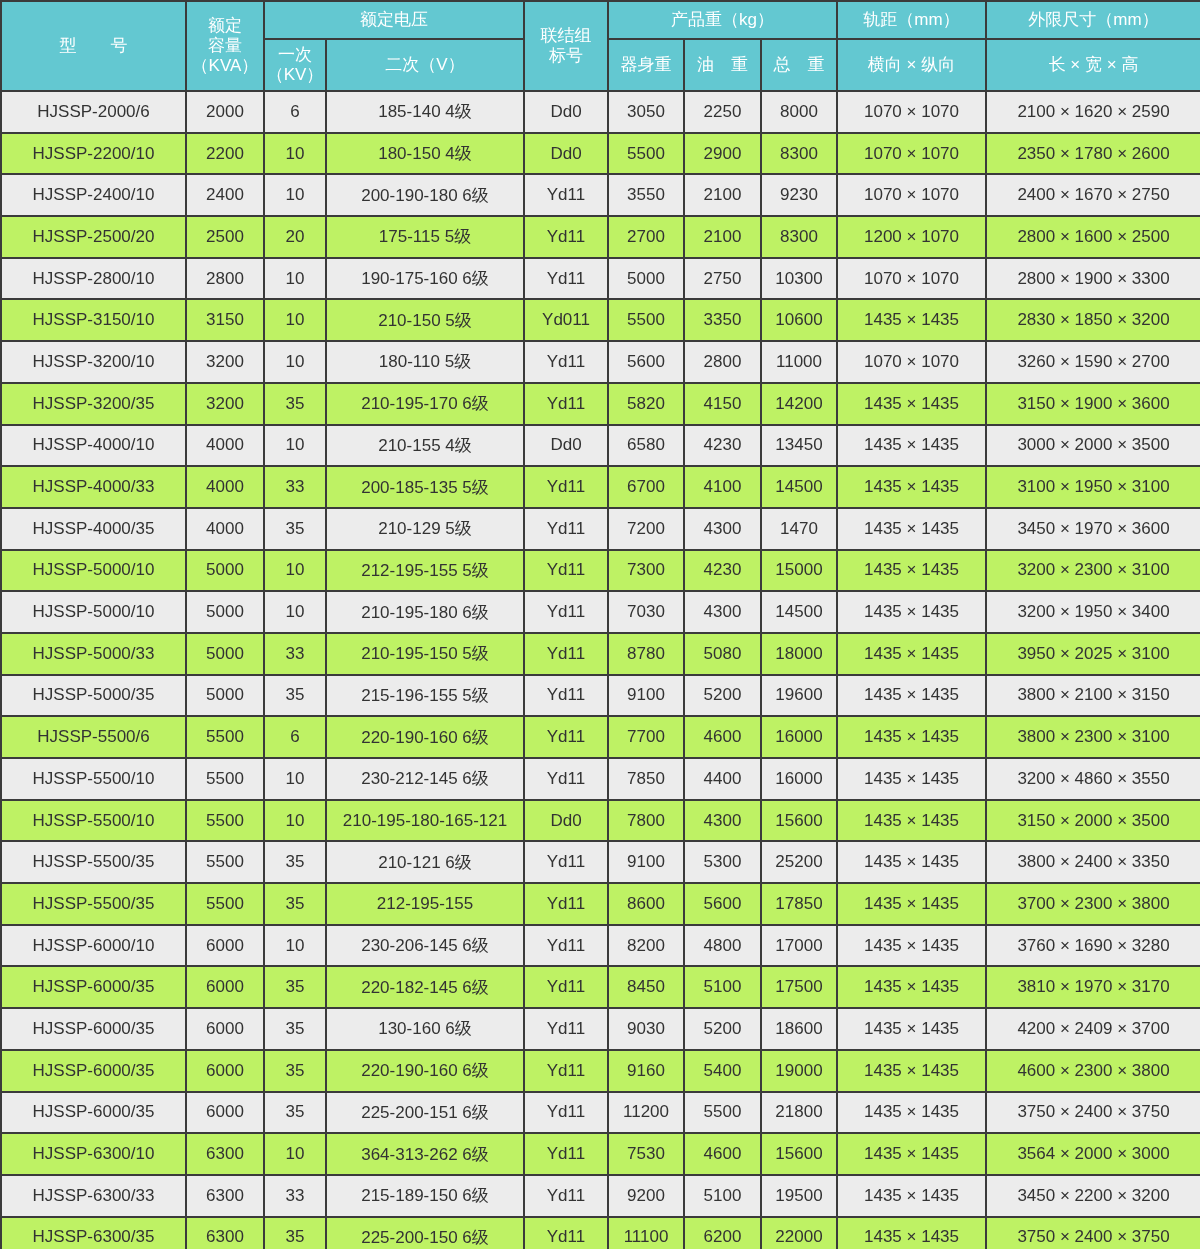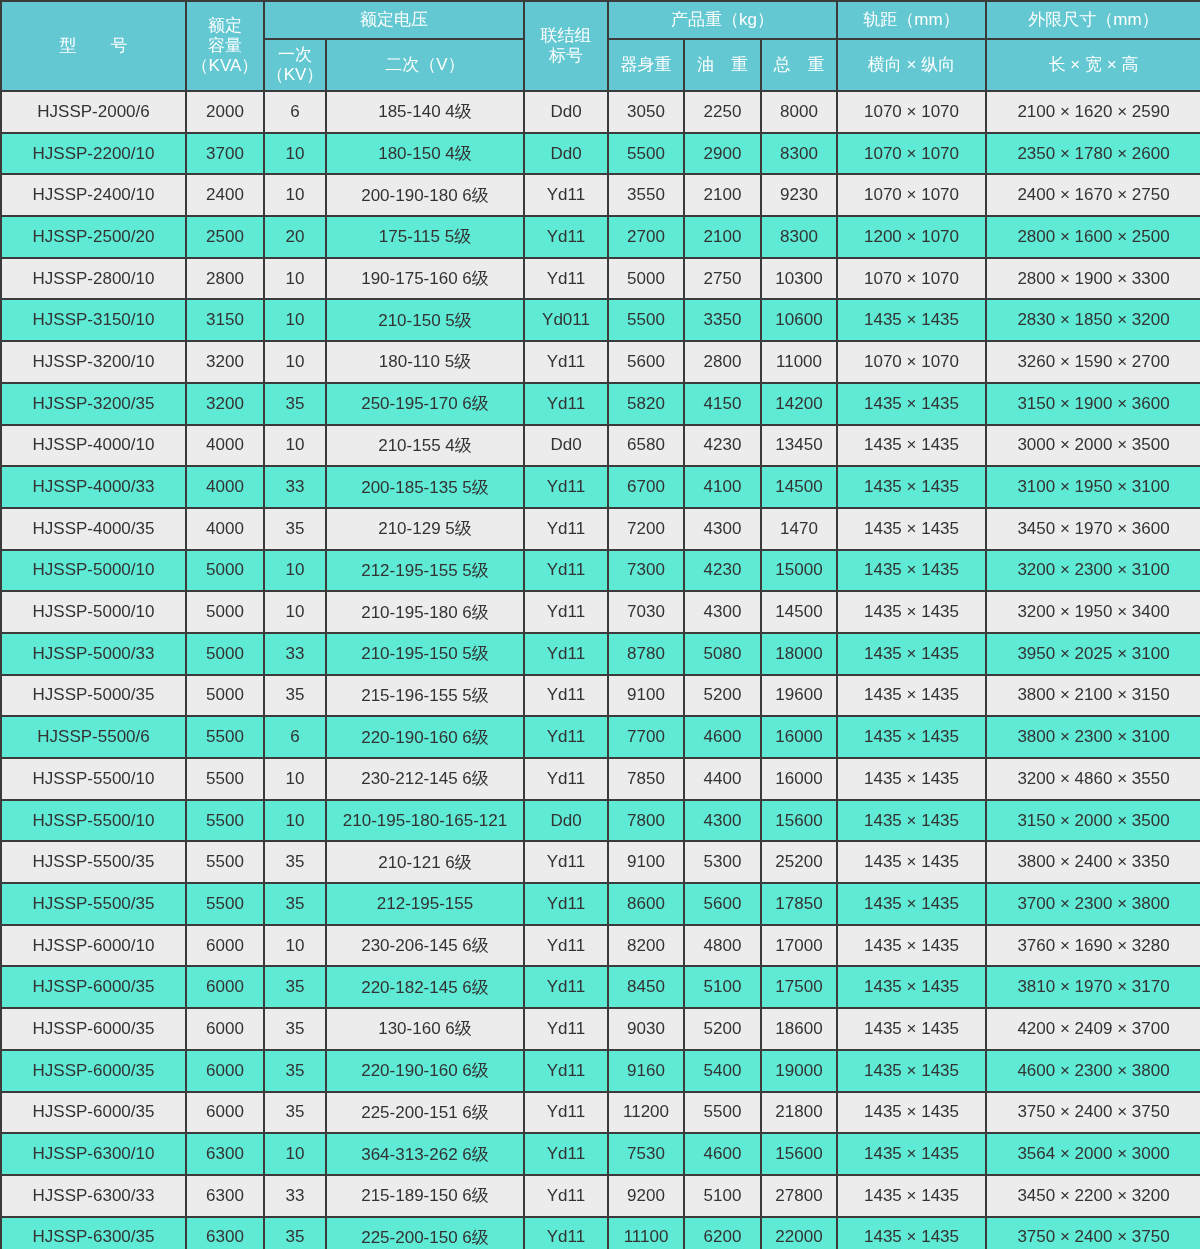--- a/index.html
+++ b/index.html
@@ -34,21 +34,21 @@
   }
   thead tr.group-row th { height: 36px; }
   thead tr.sub-row th { height: 50px; }
   tbody td {
     height: 39.7px;
     font-size: 17px;
     color: #333333;
     white-space: nowrap;
   }
   tbody tr.odd  { background: #ececec; }
-  tbody tr.even { background: #5eead4; }
+  tbody tr.even { background: #bef264; }
 </style>
 </head>
 <body>
 
 <div class="page">
   <table class="spec-table">
     <colgroup>
       <col style="width:185px">
       <col style="width:78px">
       <col style="width:62px">
@@ -92,21 +92,21 @@
           <td>185-140  4级</td>
           <td>Dd0</td>
           <td>3050</td>
           <td>2250</td>
           <td>8000</td>
           <td>1070 × 1070</td>
           <td>2100 × 1620 × 2590</td>
         </tr>
         <tr class="even">
           <td>HJSSP-2200/10</td>
-          <td>3700</td>
+          <td>2200</td>
           <td>10</td>
           <td>180-150  4级</td>
           <td>Dd0</td>
           <td>5500</td>
           <td>2900</td>
           <td>8300</td>
           <td>1070 × 1070</td>
           <td>2350 × 1780 × 2600</td>
         </tr>
         <tr class="odd">
@@ -166,21 +166,21 @@
           <td>5600</td>
           <td>2800</td>
           <td>11000</td>
           <td>1070 × 1070</td>
           <td>3260 × 1590 × 2700</td>
         </tr>
         <tr class="even">
           <td>HJSSP-3200/35</td>
           <td>3200</td>
           <td>35</td>
-          <td>250-195-170  6级</td>
+          <td>210-195-170  6级</td>
           <td>Yd11</td>
           <td>5820</td>
           <td>4150</td>
           <td>14200</td>
           <td>1435 × 1435</td>
           <td>3150 × 1900 × 3600</td>
         </tr>
         <tr class="odd">
           <td>HJSSP-4000/10</td>
           <td>4000</td>
@@ -398,21 +398,21 @@
           <td>3564 × 2000 × 3000</td>
         </tr>
         <tr class="odd">
           <td>HJSSP-6300/33</td>
           <td>6300</td>
           <td>33</td>
           <td>215-189-150  6级</td>
           <td>Yd11</td>
           <td>9200</td>
           <td>5100</td>
-          <td>27800</td>
+          <td>19500</td>
           <td>1435 × 1435</td>
           <td>3450 × 2200 × 3200</td>
         </tr>
         <tr class="even">
           <td>HJSSP-6300/35</td>
           <td>6300</td>
           <td>35</td>
           <td>225-200-150  6级</td>
           <td>Yd11</td>
           <td>11100</td>

